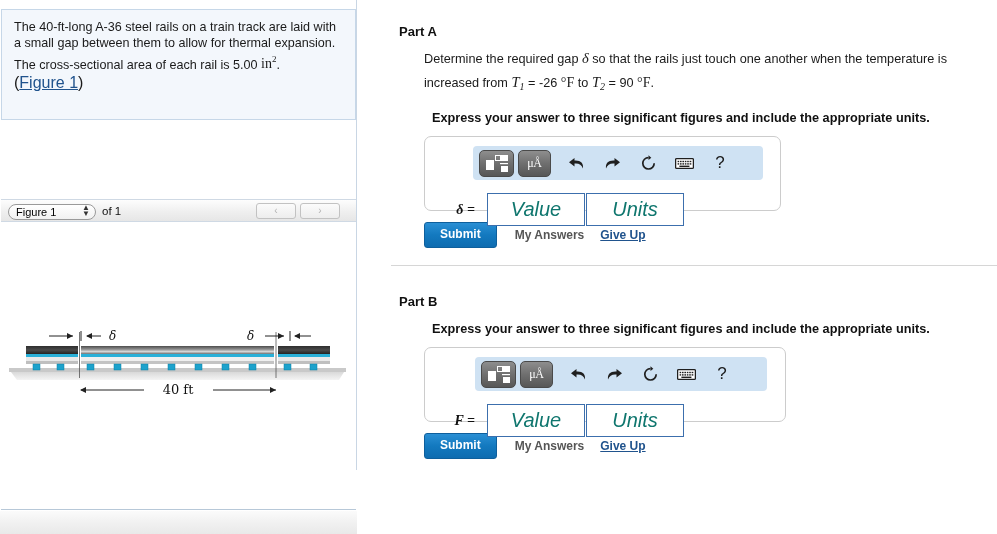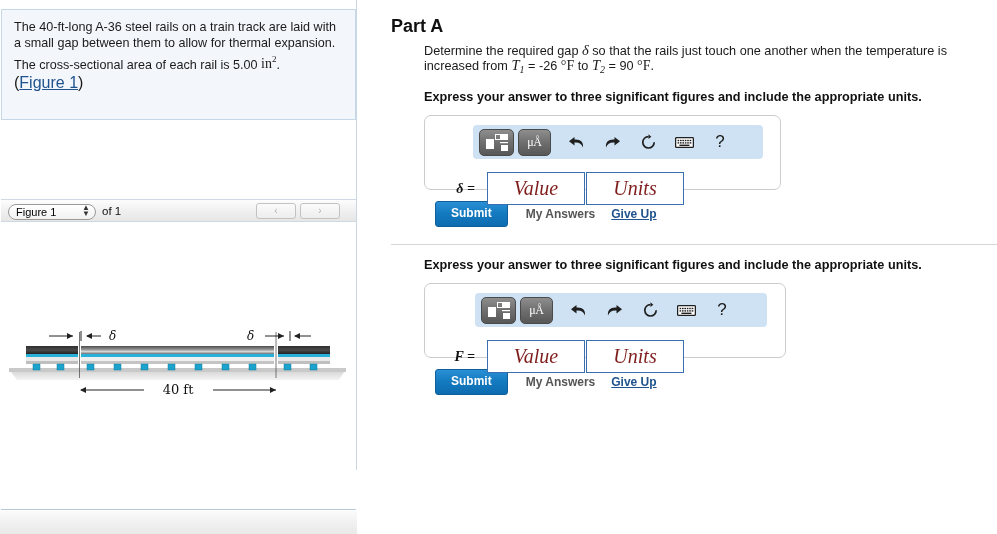--- a/index.html
+++ b/index.html
@@ -155,43 +155,43 @@
     position: absolute;
     left: 358px; top: 0;
     width: 639px;
     height: 534px;
     background: #ffffff;
     padding-left: 33px;
     padding-top: 0;
   }
 
   .part-title {
-    font-size: 18px;
+    font-size: 13px;
     font-weight: bold;
     color: #111;
-    margin: 0;
+    margin: 8px;
     padding-top: 16px;
   }
   .part-block { padding-left: 33px; }
 
   .q-text {
     font-size: 12.7px;
-    line-height: 14px;
+    line-height: 23px;
     color: #1a1a1a;
     margin: 6px 0 0 0;
     max-width: 575px;
   }
   .mi { font-family: "Liberation Serif", serif; font-style: italic; font-size: 14.5px; }
   .mn { font-family: "Liberation Serif", serif; font-style: normal; font-size: 14px; }
   .msub { font-family: "Liberation Serif", serif; font-style: italic; font-size: 10px; vertical-align: -0.3em; }
   .instr {
     font-size: 12.7px;
     font-weight: bold;
     color: #111;
-    margin: 13px 0 0 0;
+    margin: 13px 0 0 8px;
   }
 
   .answer-card {
     margin-top: 11px;
     width: 357px;
     height: 75px;
     border: 1px solid #cccccc;
     border-radius: 7px;
     background: #ffffff;
     position: relative;
@@ -248,31 +248,30 @@
     margin-right: 12px;
   }
   .entry-field {
     width: 98px; height: 33px;
     border: 1px solid #3c6fad;
     background: #fff;
     display: flex; align-items: center; justify-content: center;
   }
   .entry-field.units { width: 98px; margin-left: 1px; }
   .entry-ph {
-    font-family: Liberation Serif, serif;
+    font-family: Liberation Sans, sans-serif;
     font-style: italic;
     font-size: 20px;
-    color: #7f1d1d;
+    color: #0f766e;
   }
 
   .submit-row {
     margin-top: 11px;
     display: flex;
     align-items: center;
-    margin-left: 11px;
   }
   .btn-submit {
     background: linear-gradient(to bottom,#2a8fd4 0%, #1379bf 50%, #0e6cb0 100%);
     border: 1px solid #0e5f9c;
     border-radius: 3px;
     color: #ffffff;
     font-size: 12px;
     font-weight: bold;
     padding: 5px 15px 6px 15px;
     line-height: 13px;
@@ -514,20 +513,21 @@
 
       <div class="submit-row">
         <span class="btn-submit">Submit</span>
         <span class="my-answers">My Answers</span>
         <span class="give-up">Give Up</span>
       </div>
 
       <hr class="part-divider">
     </div>
 
+    <h2 class="part-title" style="margin-top:12px;">Part B</h2>
     <div class="part-block">
 
       <p class="instr">Express your answer to three significant figures and include the appropriate units.</p>
 
       <div class="answer-card b">
         <div class="mathbar">
           <span class="mbtn frac">
             <svg width="22" height="17" viewBox="0 0 22 17">
               <rect x="0" y="5" width="8" height="10" fill="#fff"></rect>
               <rect x="9.5" y="0.5" width="5" height="5" fill="none" stroke="#fff"></rect>

